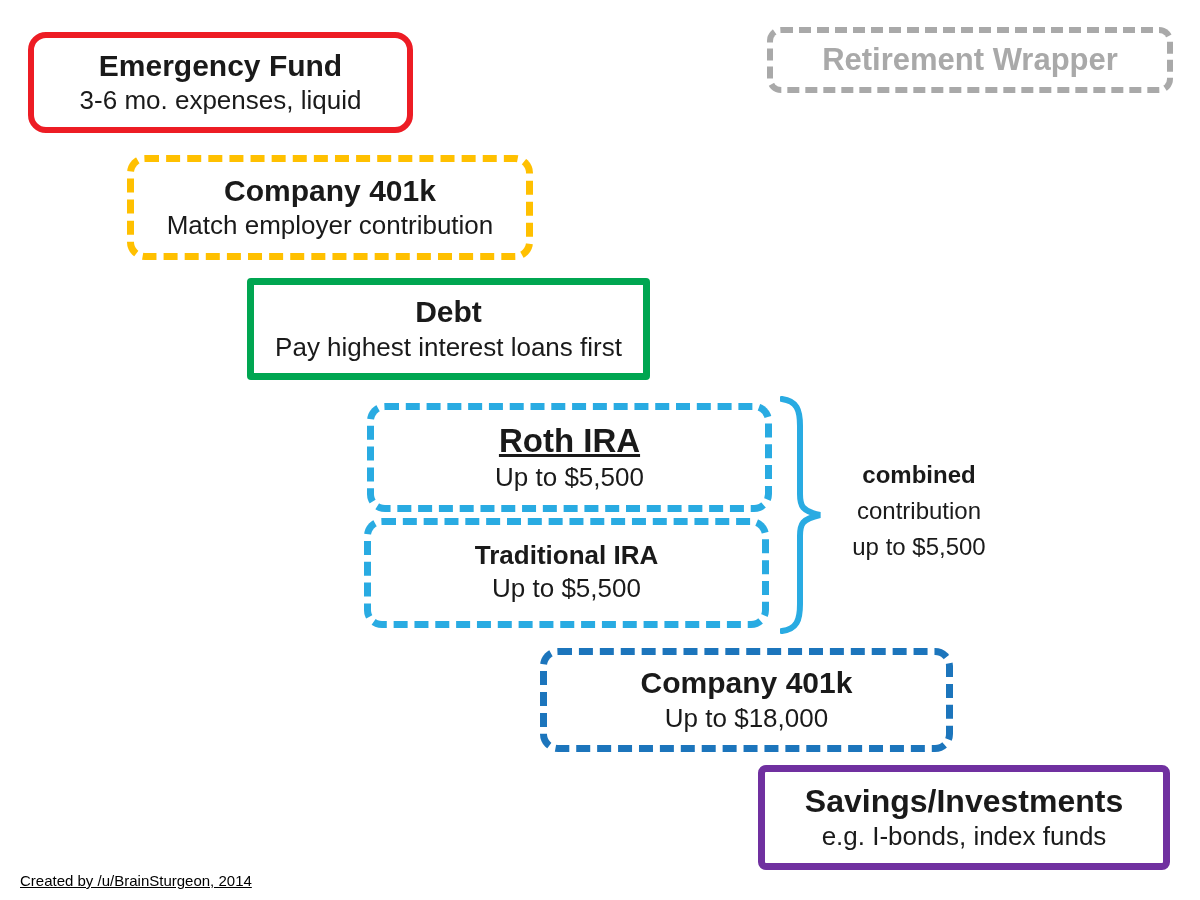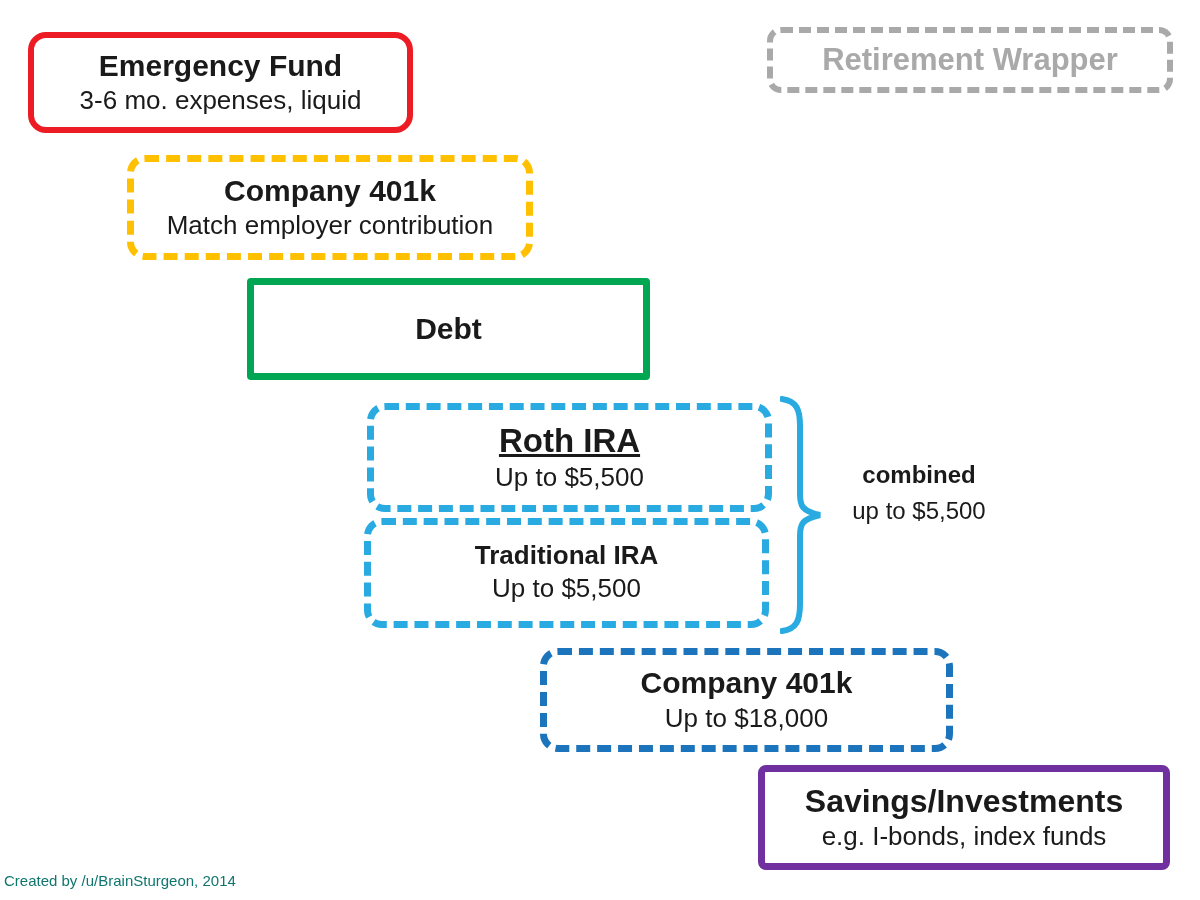--- a/index.html
+++ b/index.html
@@ -88,23 +88,24 @@
     width: 172px;
     text-align: center;
     font-size: 24px;
     color: #1a1a1a;
     line-height: 36px;
   }
   .brace-note .line-bold { font-weight: bold; }
 
   .credit {
     position: absolute;
-    left: 4px; top: 872px;
+    left: 20px; top: 872px;
     font-size: 15px;
-    color: #0f766e;
+    color: #000000;
+    text-decoration: underline;
   }
 </style>
 </head>
 <body>
 
 <div class="canvas">
 
   <div class="box" id="emergency-fund">
     <div class="title">Emergency Fund</div>
     <div class="subtitle">3-6 mo. expenses, liquid</div>
@@ -114,20 +115,21 @@
     <div class="title">Retirement Wrapper</div>
   </div>
 
   <div class="box" id="company-401k-match">
     <div class="title">Company 401k</div>
     <div class="subtitle">Match employer contribution</div>
   </div>
 
   <div class="box" id="debt">
     <div class="title">Debt</div>
+    <div class="subtitle">Pay highest interest loans first</div>
   </div>
 
   <div class="box" id="roth-ira">
     <div class="title">Roth IRA</div>
     <div class="subtitle">Up to $5,500</div>
   </div>
 
   <div class="box" id="traditional-ira">
     <div class="title">Traditional IRA</div>
     <div class="subtitle">Up to $5,500</div>
@@ -142,18 +144,19 @@
     <div class="title">Savings/Investments</div>
     <div class="subtitle">e.g. I-bonds, index funds</div>
   </div>
 
   <svg class="brace-svg" viewBox="0 0 46 238" aria-hidden="true">
     <path d="M 2,3 C 17,5 20,14 20,30 L 20,98 C 20,110 22,115 40,119 C 22,123 20,128 20,140 L 20,208 C 20,224 17,233 2,235" fill="none" stroke="#29ABE2" stroke-width="6" stroke-linecap="round"></path>
   </svg>
 
   <div class="brace-note">
     <div class="line-bold">combined</div>
+    <div>contribution</div>
     <div>up to $5,500</div>
   </div>
 
   <div class="credit">Created by /u/BrainSturgeon, 2014</div>
 
 </div>
 
 </body></html>

